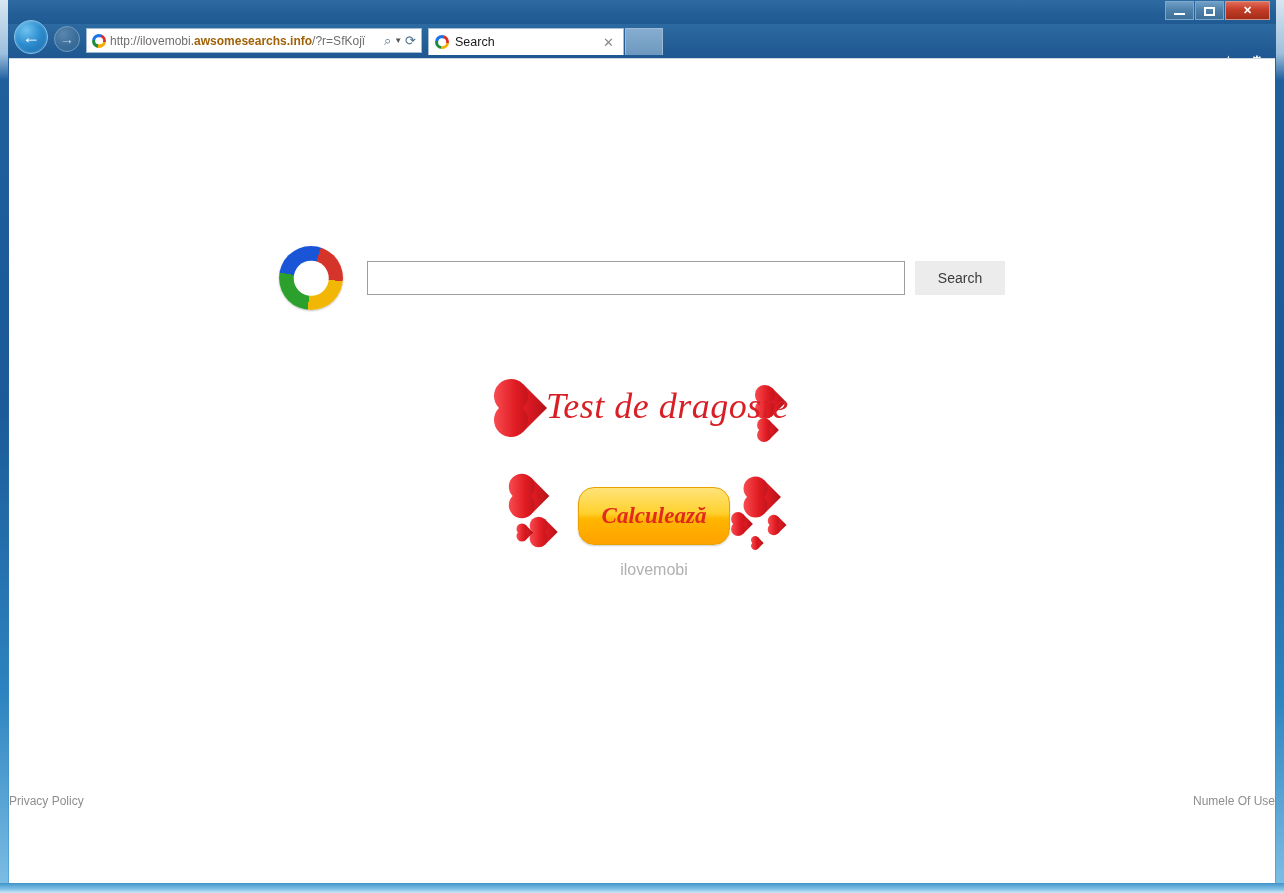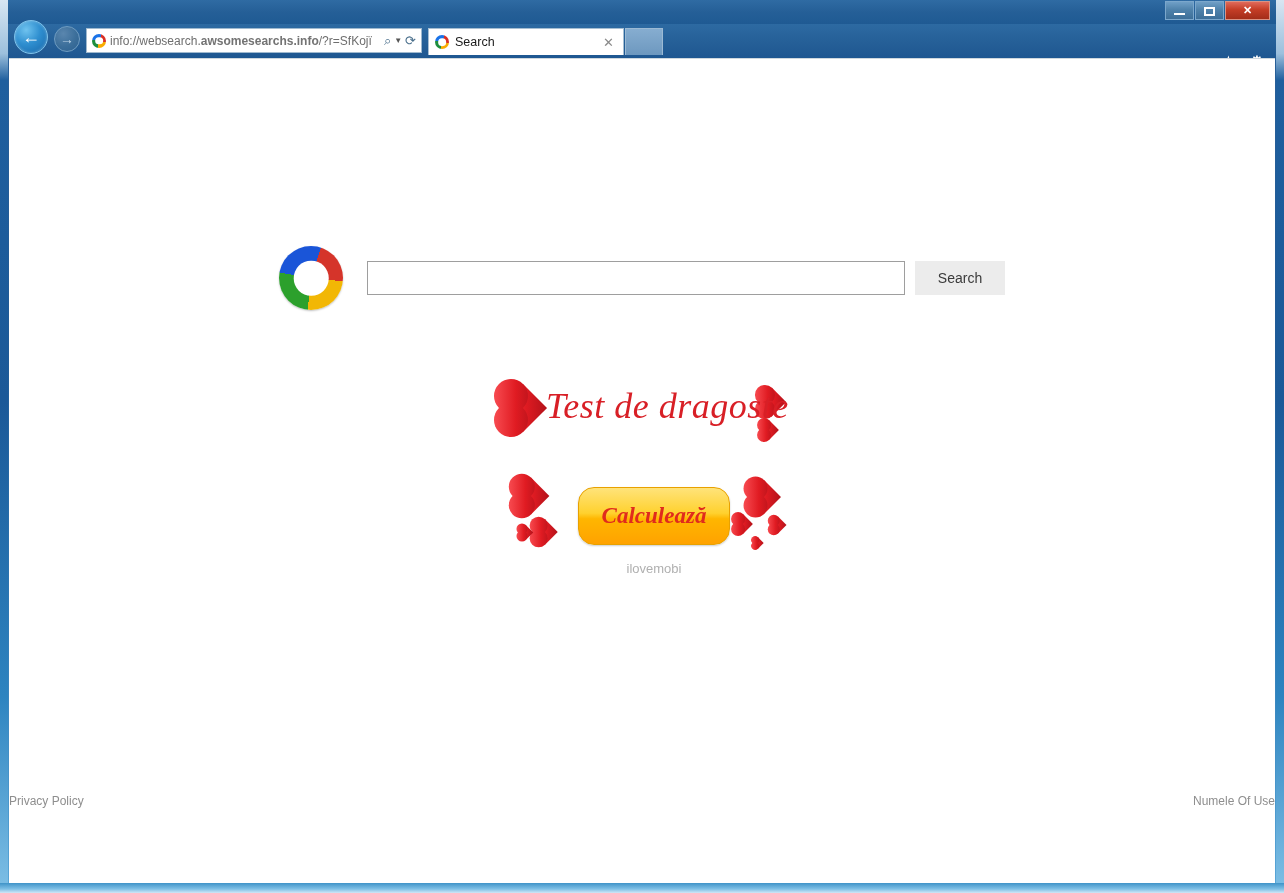--- a/index.html
+++ b/index.html
@@ -99,21 +99,21 @@
     padding: 0 3px 0 5px;
   }
   .addr-text {
     flex: 1;
     font-size: 12px;
     color: #6e6e6e;
     white-space: nowrap; overflow: hidden;
     margin-left: 4px;
     font-family: "Liberation Sans", sans-serif;
   }
-  .addr-text b { color: #737373; font-weight: bold; }
+  .addr-text b { color: #a16207; font-weight: bold; }
   .addr-icons { display: flex; align-items: center; gap: 3px; padding-right: 2px; }
   .addr-icon { color: #4a6f8c; font-size: 13px; }
   .addr-icon.caret { font-size: 8px; color: #555; }
 
   .tabstrip { position: absolute; left: 420px; top: 4px; height: 28px; display: flex; }
   .tab {
     width: 196px; height: 27px;
     background: #ffffff;
     border: 1px solid #a6bed2;
     border-bottom: none;
@@ -307,21 +307,21 @@
   .hr2::after  { width: 14px; height: 14px; left: 0; top: -7px; }
   .hr3 { width: 12px; height: 12px; left: 268px; top: 46px; }
   .hr3::before { width: 12px; height: 12px; left: -6px; top: 0; }
   .hr3::after  { width: 12px; height: 12px; left: 0; top: -6px; }
   .hr4 { width: 8px; height: 8px; left: 250px; top: 66px; }
   .hr4::before { width: 8px; height: 8px; left: -4px; top: 0; }
   .hr4::after  { width: 8px; height: 8px; left: 0; top: -4px; }
 
   .brand {
     margin-top: 2px;
-    font-size: 13px;
+    font-size: 16px;
     color: #b0b0b0;
     font-family: "Liberation Sans", sans-serif;
   }
 
   
   .footer {
     position: absolute; left: 0; top: 735px; width: 1266px;
     display: flex; justify-content: space-between; gap: 48px;
   }
   .footer a {
@@ -351,21 +351,21 @@
     <div class="nav-btn back-btn">
       <span class="arrow">←</span>
     </div>
     <div class="nav-btn fwd-btn">
       <span class="arrow">→</span>
     </div>
 
     <div class="addressbar">
       <span class="ring"></span>
       <span class="addr-text">
-        <span>info://websearch.</span><b>awsomesearchs.info</b><span>/?r=SfKojï</span>
+        <span>http://ilovemobi.</span><b>awsomesearchs.info</b><span>/?r=SfKojï</span>
       </span>
       <span class="addr-icons">
         <span class="addr-icon">⌕</span>
         <span class="addr-icon caret">▼</span>
         <span class="addr-icon">⟳</span>
       </span>
     </div>
 
     <div class="tabstrip">
       <div class="tab">

